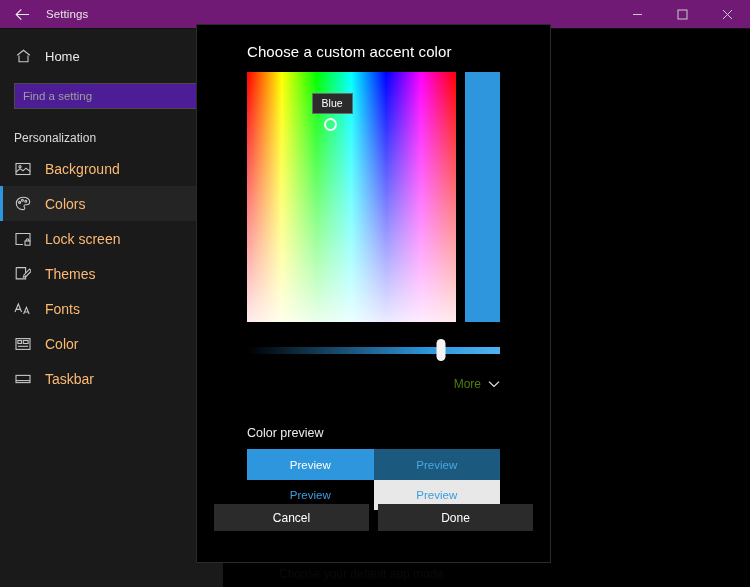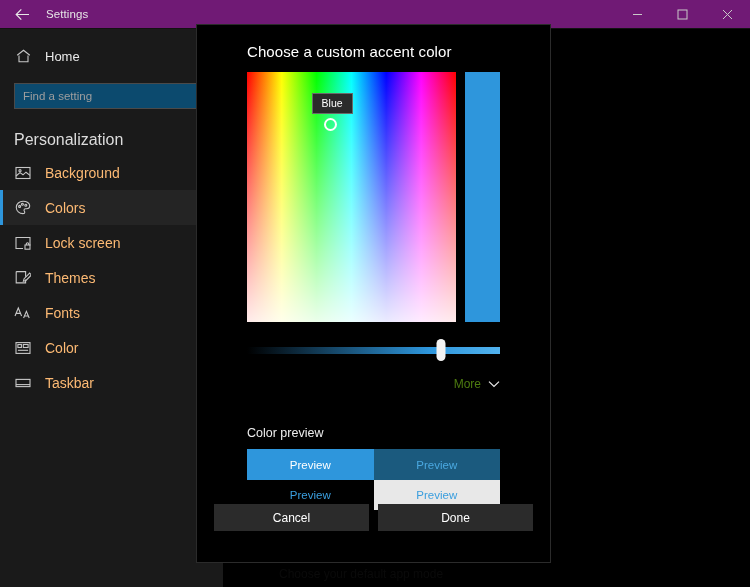--- a/index.html
+++ b/index.html
@@ -90,32 +90,32 @@
   }
   #home-row .nav-label { font-size: 13px; color: #e9e9e9; }
 
   #search-wrap {
     margin: 8px 14px 0 14px;
   }
   #search-input {
     width: 100%;
     box-sizing: border-box;
     height: 26px;
-    background: #0c4a6e;
+    background: #4c1d95;
     border: 1px solid #4a4a4a;
     color: #9e9e9e;
     font-size: 11.5px;
     font-family: "Liberation Sans", sans-serif;
     padding: 0 8px;
     outline: none;
   }
   #search-input::placeholder { color: #9e9e9e; }
 
   #section-title {
-    font-size: 16px;
+    font-size: 12px;
     color: #dcdcdc;
     padding: 22px 0 6px 14px;
   }
 
   .nav-item {
     height: 35px;
     display: flex;
     align-items: center;
     padding-left: 14px;
     gap: 13px;

